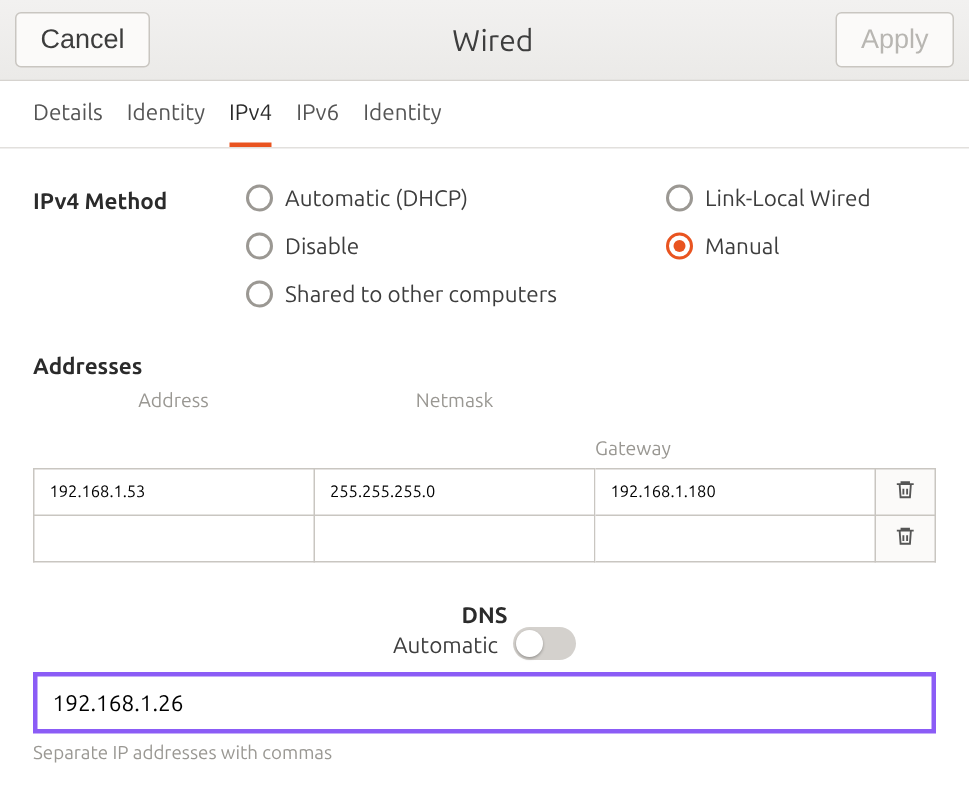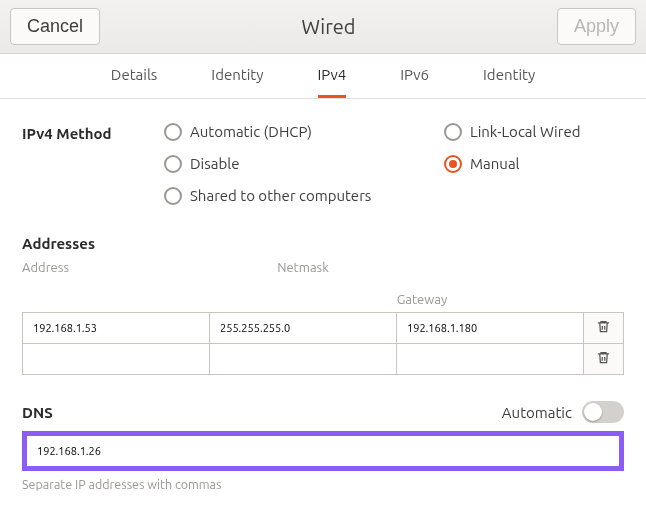--- a/index.html
+++ b/index.html
@@ -32,24 +32,23 @@
     color: #b8b6b2;
     cursor: default;
   }
   .title {
     font-weight: 400;
     font-size: 20px;
     color: #3d3d3d;
   }
   .tabs {
     display: flex;
-    gap: 54px;
+    gap: 16px;
     padding: 12px 22px 0 22px;
     border-bottom: 1px solid #e2e0dd;
-    justify-content: center;
   }
   .tab {
     padding-bottom: 12px;
     color: #555;
     cursor: pointer;
     border-bottom: 3px solid transparent;
   }
   .tab.active {
     color: #2b2b2b;
     border-bottom-color: #e95420;
@@ -106,21 +105,21 @@
   }
   .addr-table {
     width: 100%;
   }
   .addr-headrow {
     display: flex;
     color: #9a9893;
     font-size: 13px;
     padding-bottom: 6px;
   }
-  .col-a { flex: 1; }
+  .col-a { flex: 1; text-align: center; }
   .col-n { flex: 1; text-align: center; }
   .col-g { flex: 1; text-align: left; margin-top: 32px; }
   .col-del { width: 40px; }
   .addr-row {
     display: flex;
   }
   .addr-row input.cell {
     flex: 1;
     border: 1px solid #c9c6c1;
     padding: 9px 10px;
@@ -144,20 +143,21 @@
   .addr-row.second input.cell,
   .addr-row.second .delbtn { border-top: none; }
   .trash svg { width: 15px; height: 15px; }
 
   .dns-section { margin-top: 26px; }
   .dns-head {
     display: flex;
     justify-content: space-between;
     align-items: center;
     margin-bottom: 8px;
+    flex-direction: column;
   }
   .auto-wrap {
     display: flex;
     align-items: center;
     gap: 10px;
   }
   .switch {
     width: 42px; height: 22px;
     background: #d4d1cd;
     border-radius: 11px;
@@ -167,23 +167,23 @@
   .switch .knob {
     position: absolute;
     width: 18px; height: 18px;
     border-radius: 50%;
     background: #fff;
     top: 2px; left: 2px;
     box-shadow: 0 1px 2px rgba(0,0,0,0.3);
   }
   .dns-input {
     width: 100%;
-    border: 5px solid #8b5cf6;
+    border: 3px solid #8b5cf6;
     padding: 9px 10px;
-    font-size: 11px;
+    font-size: 15px;
     outline: none;
     font-family: inherit;
   }
   .hint {
     color: #9a9893;
     font-size: 12.5px;
     margin-top: 6px;
   }
 </style>
 </head>

